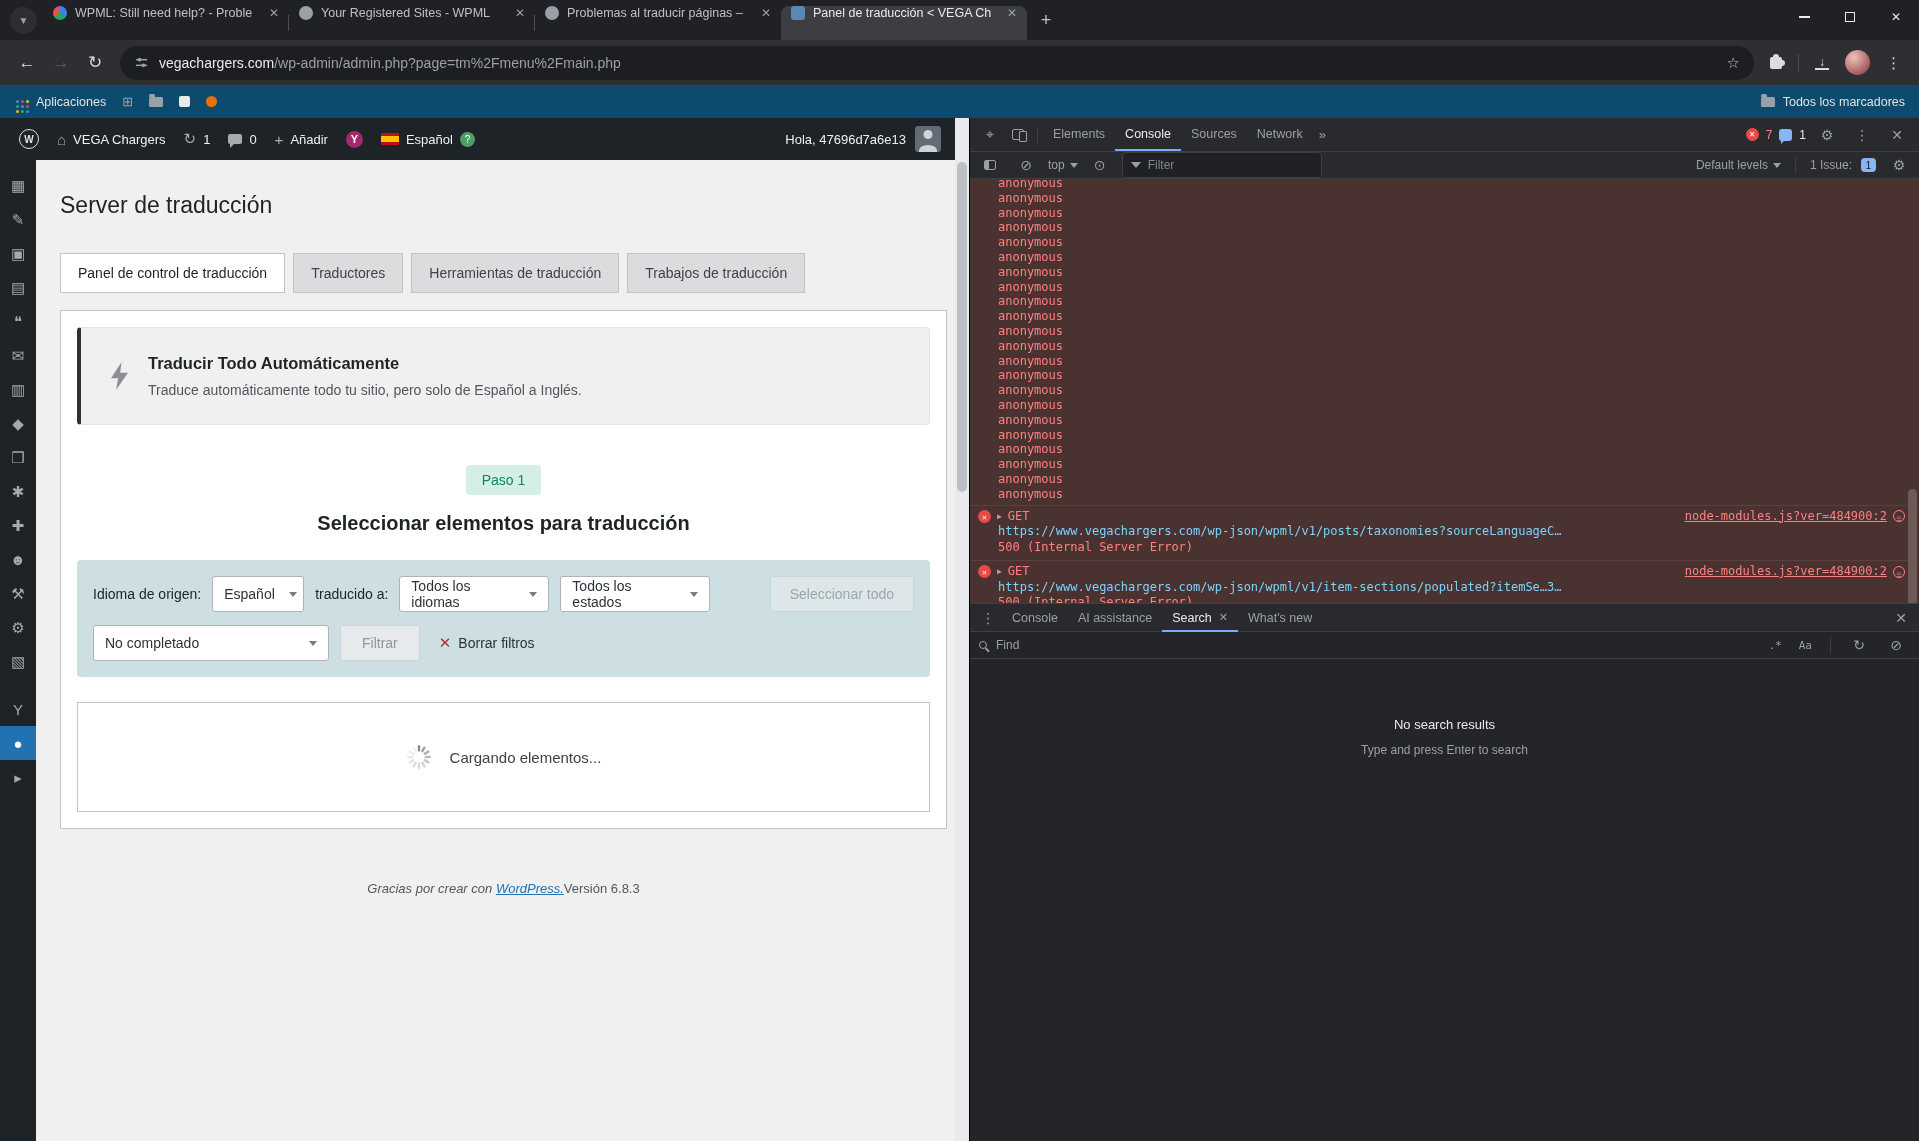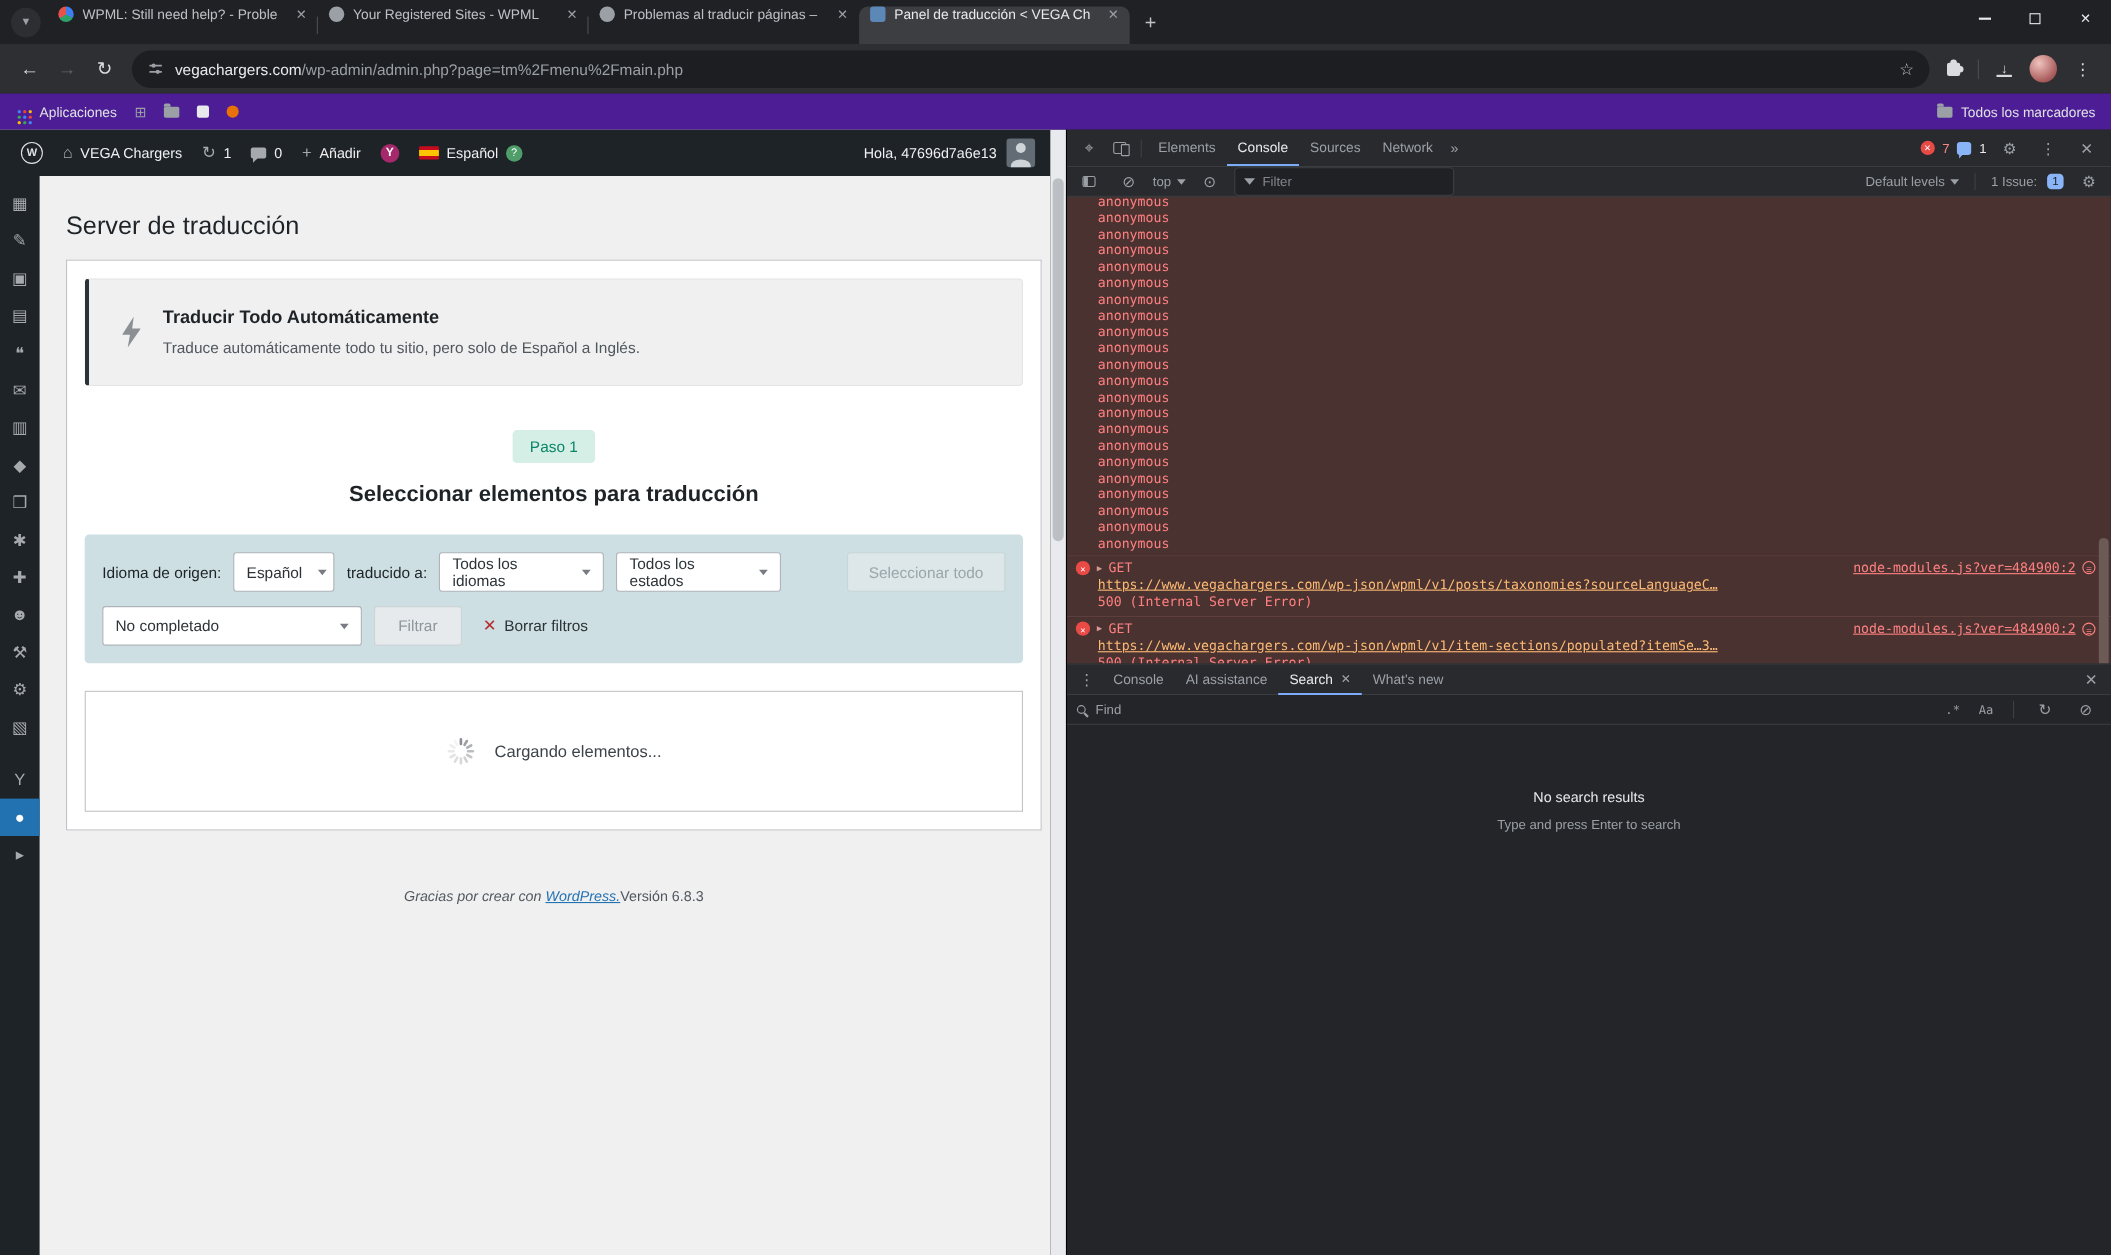--- a/index.html
+++ b/index.html
@@ -35,21 +35,21 @@
   .toolbar-right{display:flex;align-items:center;gap:16px;padding:0 8px}
   .puzzle{position:relative;width:12px;height:12px;background:#dadce0;border-radius:2px}
   .puzzle::before{content:"";position:absolute;top:-3px;left:3px;width:6px;height:6px;border-radius:50%;background:#dadce0}
   .puzzle::after{content:"";position:absolute;right:-3px;top:3px;width:6px;height:6px;border-radius:50%;background:#dadce0}
   .vbar{width:1px;height:18px;background:#4a4d51}
   .dl-icon{position:relative;width:14px;height:14px;border-bottom:2px solid #dadce0;display:grid;place-items:center;color:#dadce0;font-size:12px;line-height:10px}
   .chrome-avatar{width:25px;height:25px;border-radius:50%;background:radial-gradient(circle at 35% 30%,#f0c3be,#a85b5b 70%,#7c3f46)}
   .kebab{color:#dadce0;font-size:15px}
 
   
-  .bookmarks{display:flex;align-items:center;height:33px;background:#4c1d95;padding:0 14px;gap:16px;font-size:12.5px;color:#dfe1e5}
+  .bookmarks{display:flex;align-items:center;height:33px;background:#0c4a6e;padding:0 14px;gap:16px;font-size:12.5px;color:#dfe1e5}
   .apps9{width:3px;height:3px;margin:2px 10px 2px 2px;background:#4285f4;border-radius:50%;
     box-shadow:5px 0 0 #ea4335,10px 0 0 #fbbc04,0 5px 0 #34a853,5px 5px 0 #4285f4,10px 5px 0 #ea4335,0 10px 0 #fbbc04,5px 10px 0 #34a853,10px 10px 0 #4285f4}
   .bm-item{display:flex;align-items:center;gap:7px}
   .bm-grid{color:#9aa0a6;font-size:13px}
   .bm-folder{width:14px;height:10px;background:#9aa0a6;border-radius:1.5px;position:relative}
   .bm-folder::before{content:"";position:absolute;top:-3px;left:0;width:6px;height:3px;background:#9aa0a6;border-radius:1.5px 1.5px 0 0}
   .bm-page{width:11px;height:11px;background:#e8eaed;border-radius:2px}
   .bm-dot{width:11px;height:11px;background:#e8710a;border-radius:50%}
   .bm-right{margin-left:auto;display:flex;align-items:center;gap:8px}
 
@@ -155,21 +155,21 @@
   .stack-block{background:#4a3230;border-bottom:1px solid #5e3f3d;padding:2px 0 3px 28px;margin-top:-5px}
   .stack-line{line-height:14.8px;color:#ff8080}
   .err-row{background:#4a3230;border-bottom:1px solid #5e3f3d;padding:3px 14px 5px 8px;color:#ff8080;line-height:15.5px}
   .err-line1{display:flex;align-items:center;gap:6px}
   .err-badge{width:13px;height:13px;border-radius:50%;background:#ea4a46;color:#fff;font-size:8px;display:grid;place-items:center;flex:none}
   .err-caret{font-size:8px;color:#d89693}
   .flex-sp{flex:1}
   .err-src{color:#ff8080;text-decoration:underline;white-space:nowrap}
   .stack-ico{width:12px;height:12px;border-radius:50%;border:1px solid #ff8080;color:#ff8080;font-size:6px;display:grid;place-items:center;flex:none}
   .err-url{padding-left:20px}
-  .err-url a{color:#fdba74;text-decoration:underline}
+  .err-url a{color:#7dd3fc;}
   .err-status,.err-msg2{padding-left:20px}
   .dt-thumb{position:absolute;right:2px;top:310px;width:9px;height:130px;background:#6b5a55;border-radius:5px}
 
   .drawer-tabs{height:29px;background:#292a2d;border-top:1px solid #3c4043;border-bottom:1px solid #3c4043;display:flex;align-items:center;padding:0 4px;font-size:12.5px;flex:none}
   .drawer-tab{padding:0 10px;height:28px;display:flex;align-items:center;gap:7px;white-space:nowrap}
   .drawer-tab.active{color:#e8eaed;box-shadow:inset 0 -2px 0 #7cacf8}
   .tabx{color:#9aa0a6;font-size:11px}
   .search-bar{height:27px;display:flex;align-items:center;gap:9px;padding:0 9px;border-bottom:1px solid #3c4043;background:#242528;flex:none}
   .mag{width:8px;height:8px;border:1.5px solid #9aa0a6;border-radius:50%;position:relative}
   .mag::after{content:"";position:absolute;width:5px;height:1.5px;background:#9aa0a6;transform:rotate(45deg);right:-4px;bottom:-2px}
@@ -354,20 +354,26 @@
               <span class="side-glyph">●</span>
             </div>
             <div class="side-item">
               <span class="side-glyph">▸</span>
             </div>
           </nav>
 
         <div class="wpmain">
           <h1 class="page-title">Server de traducción</h1>
 
+          <div class="navtabs">
+            <div class="navtab active">Panel de control de traducción</div>
+            <div class="navtab">Traductores</div>
+            <div class="navtab">Herramientas de traducción</div>
+            <div class="navtab">Trabajos de traducción</div>
+          </div>
 
           <div class="panel">
             <div class="atebox">
               <span class="bolt"></span>
               <div class="ate-text">
                 <div class="ate-title">Traducir Todo Automáticamente</div>
                 <div class="ate-desc">Traduce automáticamente todo tu sitio, pero solo de Español a Inglés.</div>
               </div>
             </div>
 

